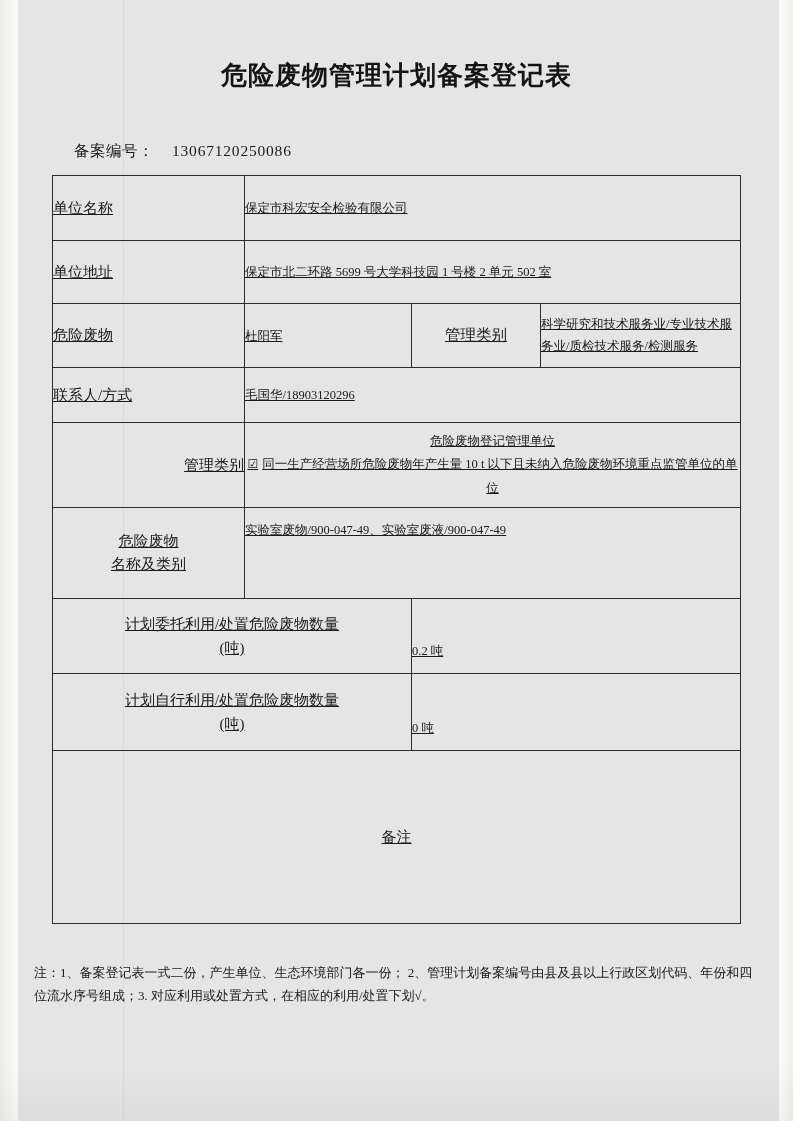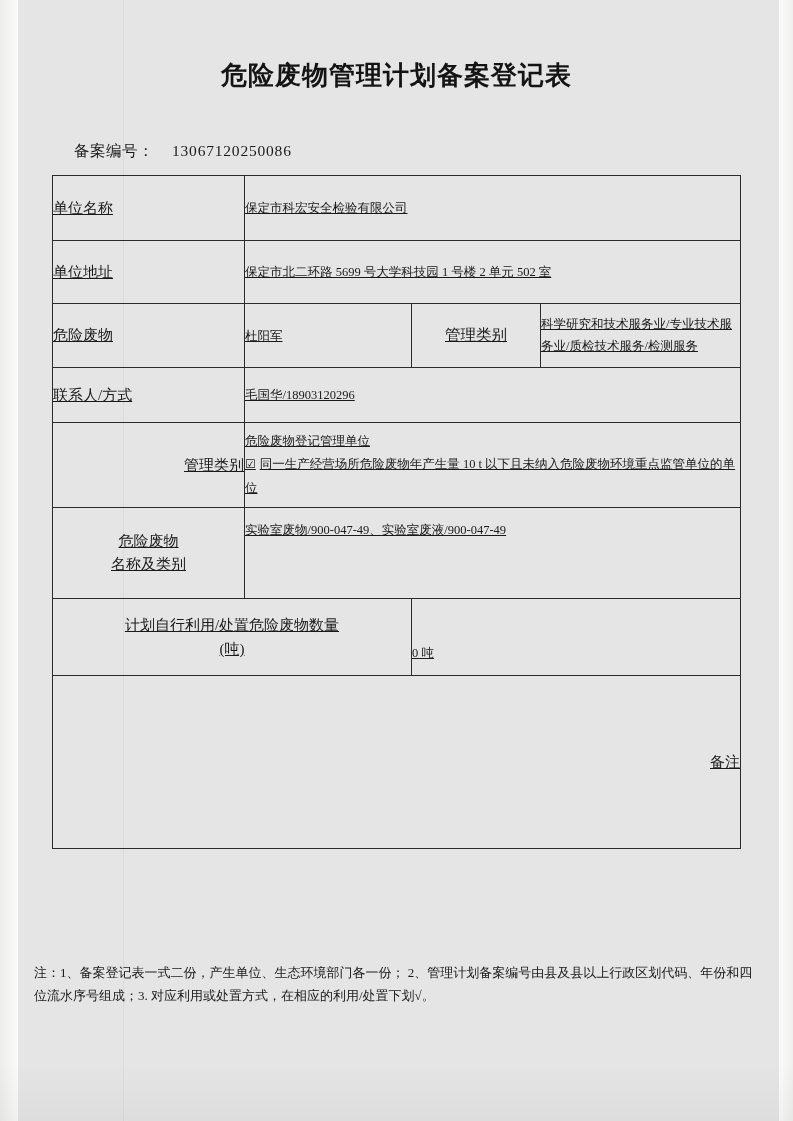--- a/index.html
+++ b/index.html
@@ -124,21 +124,21 @@
   .industry-val {
     font-size: 12.5px;
     line-height: 1.7;
     padding: 6px 8px;
     text-align: left;
   }
   .mgmt-cell {
     font-size: 12.5px;
     padding: 10px 12px 10px 10px;
     line-height: 1.85;
-    text-align: left;
+    text-align: center;
   }
   .mgmt-line2 {
     display: block;
   }
   .checkbox-glyph {
     font-family: "DejaVu Sans", sans-serif;
     font-size: 12px;
     margin-right: 4px;
   }
   .two-line-label {
@@ -150,21 +150,21 @@
   .plan-label {
     font-size: 15px;
     text-align: center;
     line-height: 1.6;
     padding: 10px 8px;
   }
   .remark-cell {
     font-size: 15px;
     padding: 10px 10px 10px 16px;
     vertical-align: top;
-    text-align: right;
+    text-align: center;
   }
 
   .footnote {
     position: absolute;
     top: 962px;
     left: 34px;
     width: 724px;
     font-size: 13px;
     line-height: 1.75;
     text-align: justify;
@@ -222,20 +222,27 @@
         </td>
       </tr>
       <tr>
         <td class="two-line-label" style="height:90px">
           <span>危险废物</span><br>
           <span>名称及类别</span>
         </td>
         <td class="val" colspan="3" style="vertical-align:top; padding-top:12px">实验室废物/900-047-49、实验室废液/900-047-49</td>
       </tr>
       <tr>
+        <td class="plan-label" colspan="2" style="height:74px">
+          <span>计划委托利用/处置危险废物数量</span><br>
+          <span>(吨)</span>
+        </td>
+        <td class="val-mid" colspan="2" style="vertical-align:bottom; padding-bottom:12px">0.2 吨</td>
+      </tr>
+      <tr>
         <td class="plan-label" colspan="2" style="height:76px">
           <span>计划自行利用/处置危险废物数量</span><br>
           <span>(吨)</span>
         </td>
         <td class="val-mid" colspan="2" style="vertical-align:bottom; padding-bottom:12px">0 吨</td>
       </tr>
       <tr>
         <td class="remark-cell" colspan="4" style="height:172px">
           <span>备注</span>
           <span></span>

